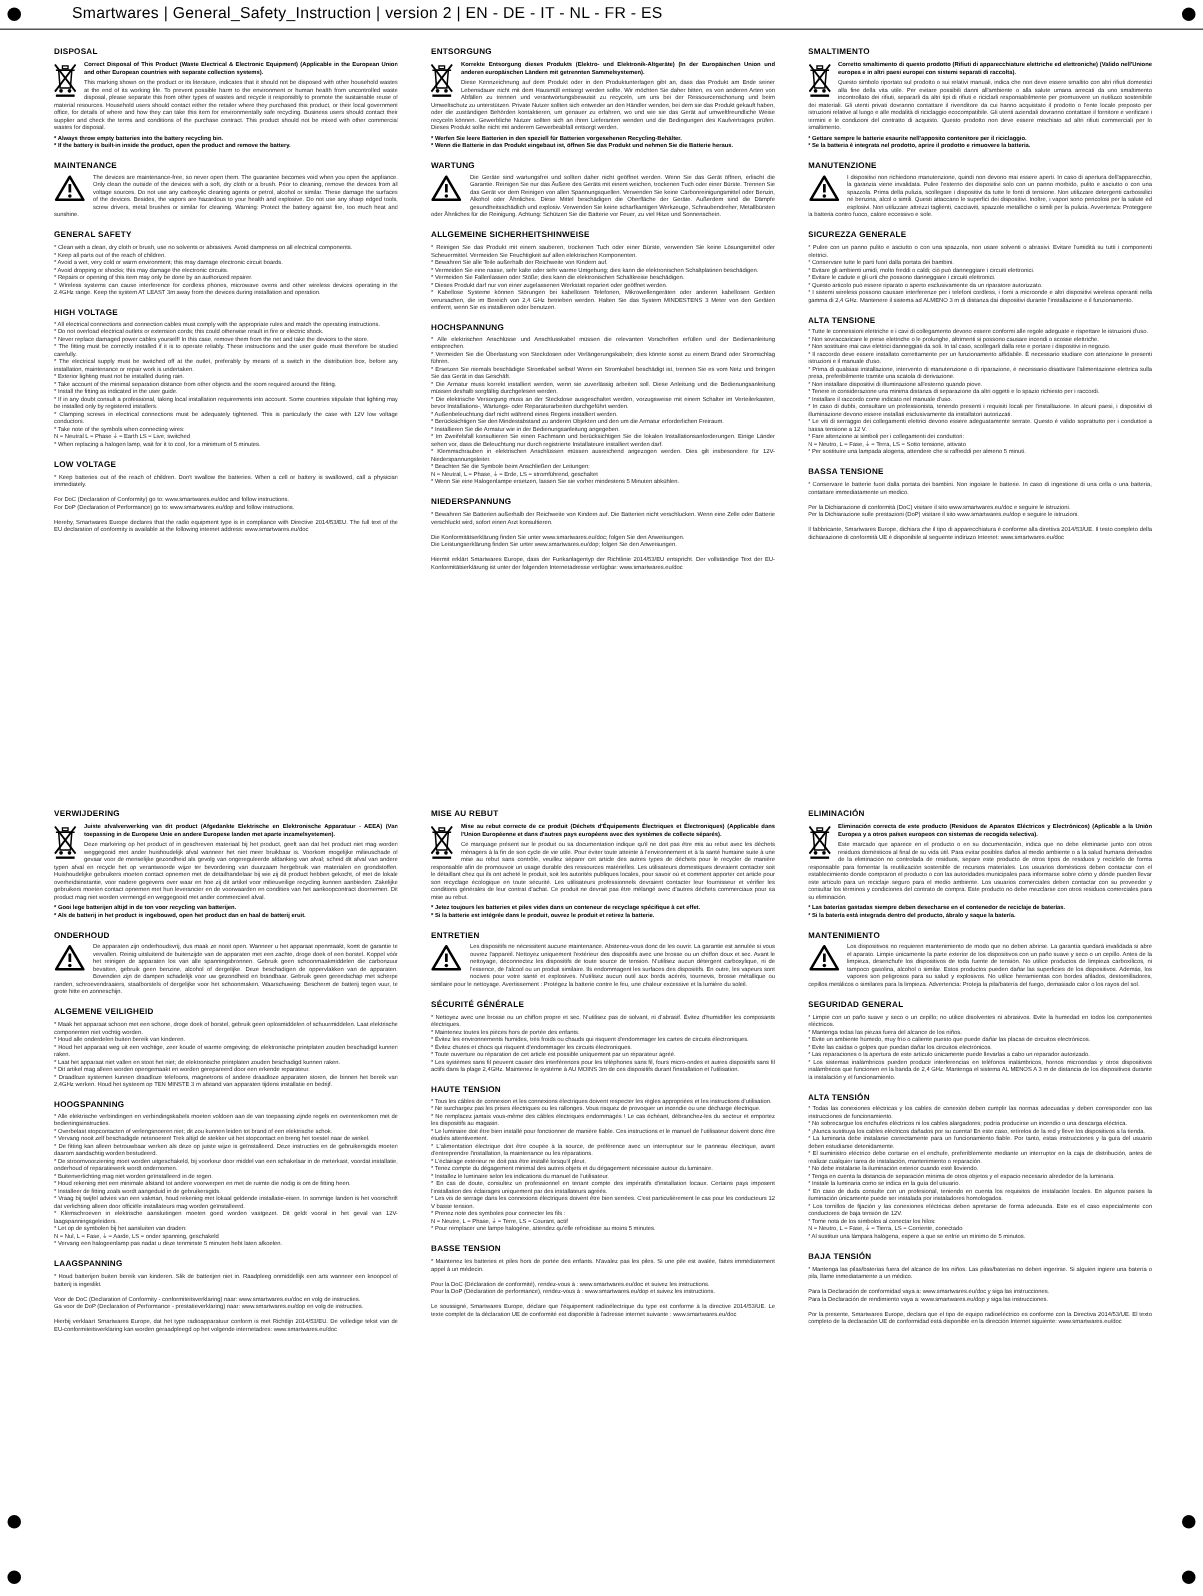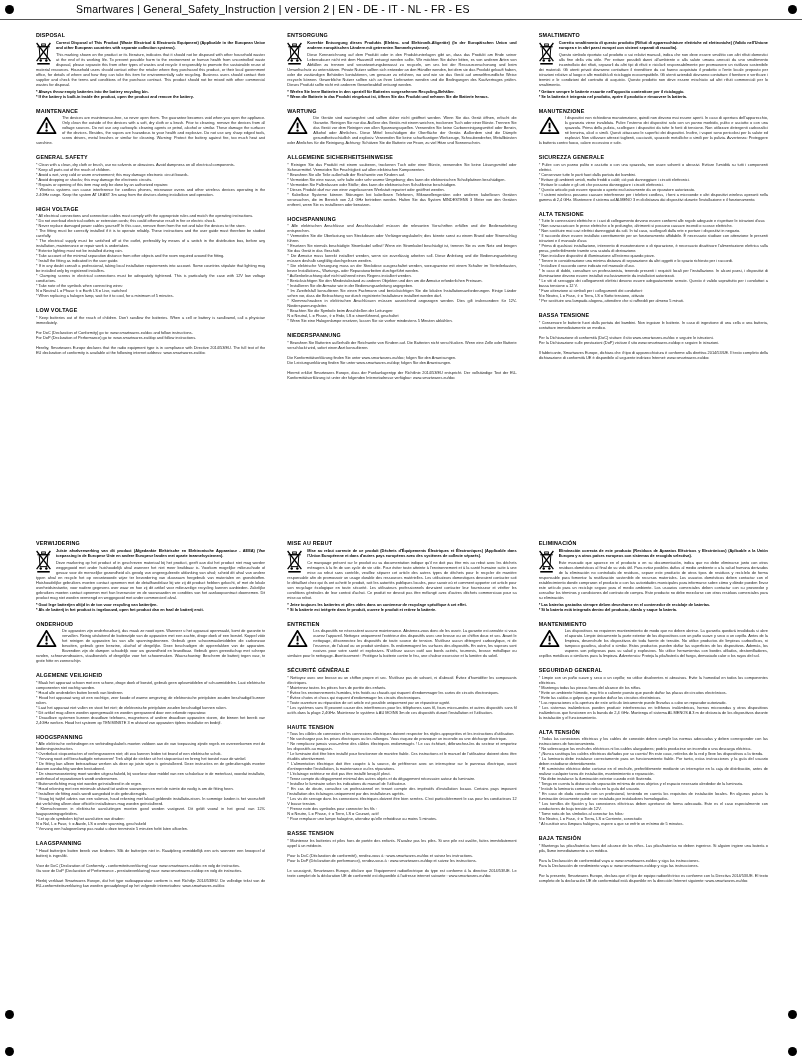--- a/index.html
+++ b/index.html
@@ -1,21 +1,21 @@
 <!DOCTYPE html>
 <html><head>
 <meta charset="utf-8">
 <style>
   html,body{margin:0;padding:0;}
   body{
     width:802px;height:1064px;position:relative;background:#ffffff;
     font-family:"Liberation Sans",sans-serif;color:#1a1a1a;overflow:hidden;
   }
   .dot{position:absolute;width:9px;height:9px;border-radius:50%;background:#000;}
-  .page-title{position:absolute;top:3px;left:76px;font-size:10.5px;letter-spacing:0.2px;color:#000;}
+  .page-title{position:absolute;top:3px;left:48px;font-size:10.5px;letter-spacing:0.2px;color:#000;}
   .rule{position:absolute;top:19px;left:0;width:802px;border-top:1px solid #555;height:0;}
   .cols{position:absolute;top:28px;left:36px;width:732px;display:grid;grid-template-columns:1fr 1fr 1fr;column-gap:22px;}
   .block{height:502px;overflow:hidden;margin-bottom:6px;}
   .sec{overflow:hidden;margin-bottom:3px;}
   h3{font-size:5.4px;font-weight:bold;margin:4px 0 1.5px;letter-spacing:0.2px;color:#000;}
   p{font-size:3.9px;line-height:1.28;margin:0 0 2px;white-space:pre-line;text-align:justify;color:#222;}
   p.lead{font-weight:bold;color:#000;}
   p.note{font-weight:bold;color:#000;}
   .icon{float:left;margin:1px 5px 2px 0;}
   .icon svg{display:block;}

